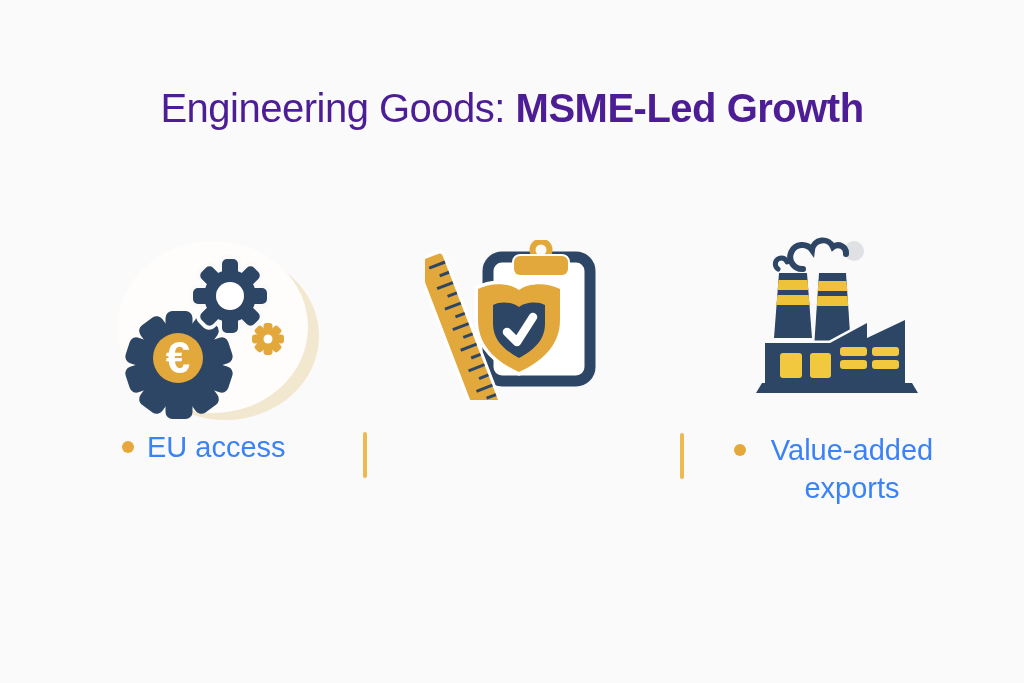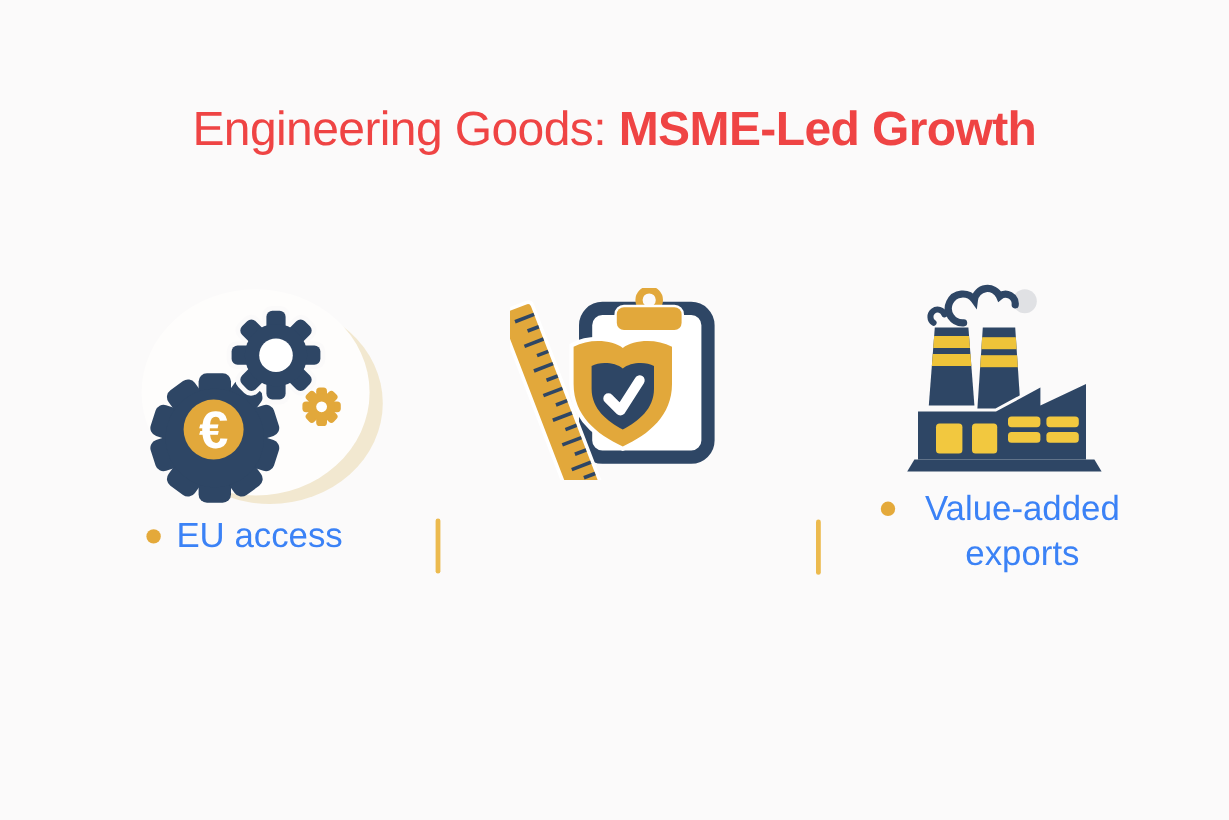--- a/index.html
+++ b/index.html
@@ -6,21 +6,21 @@
   body{
     width:1024px;height:683px;overflow:hidden;
     font-family:"Liberation Sans", sans-serif;
     background:#fbfafa;
   }
   .canvas{position:relative;width:1024px;height:683px;background:#fbfafa;}
 
   .title{
     position:absolute;top:86px;left:0;width:100%;
     text-align:center;font-size:40px;line-height:1.1;
-    color:#ef4444;letter-spacing:-0.5px;font-weight:400;margin:0;
+    color:#4c1d95;letter-spacing:-0.5px;font-weight:400;margin:0;
   }
   .title .bold{font-weight:700;}
 
   .icon-svg{position:absolute;display:block;}
   #icon-gears{left:110px;top:235px;width:215px;height:195px;}
   #icon-cert{left:425px;top:240px;width:185px;height:160px;}
   #icon-factory{left:748px;top:235px;width:200px;height:175px;}
 
   .feature-label{
     position:absolute;display:flex;align-items:flex-start;gap:13px;
@@ -28,21 +28,21 @@
   }
   .feature-label .bullet{
     width:12px;height:12px;border-radius:50%;
     background:#e4a93a;flex:0 0 auto;margin-top:13px;
   }
   .feature-label .txt{text-align:center;}
   #label-eu{left:122px;top:428px;}
   #label-eu .txt{white-space:nowrap;text-align:left;}
   #label-cert{left:426px;top:431px;}
   #label-cert .txt{width:178px;}
-  #label-value{left:734px;top:405px;justify-content:flex-end;}
+  #label-value{left:734px;top:431px;justify-content:flex-end;}
   #label-value .txt{width:186px;}
 
   .v-divider{
     position:absolute;width:4px;height:46px;border-radius:2px;
     background:#ecba4e;
   }
   #divider-1{left:363px;top:432px;}
   #divider-2{left:680px;top:433px;}
 </style>
 </head>

